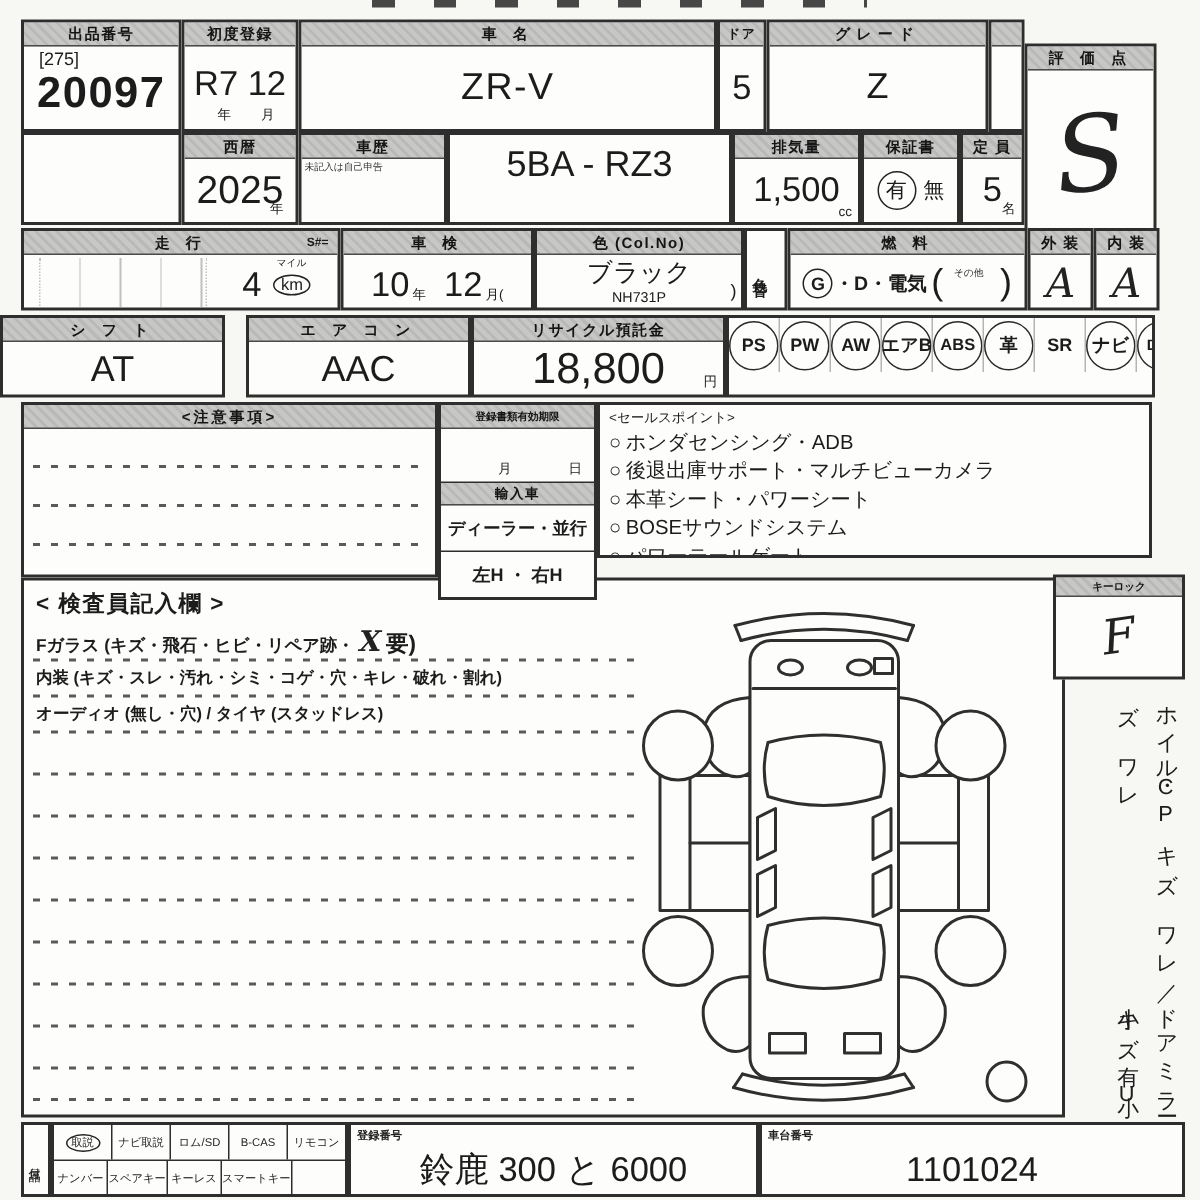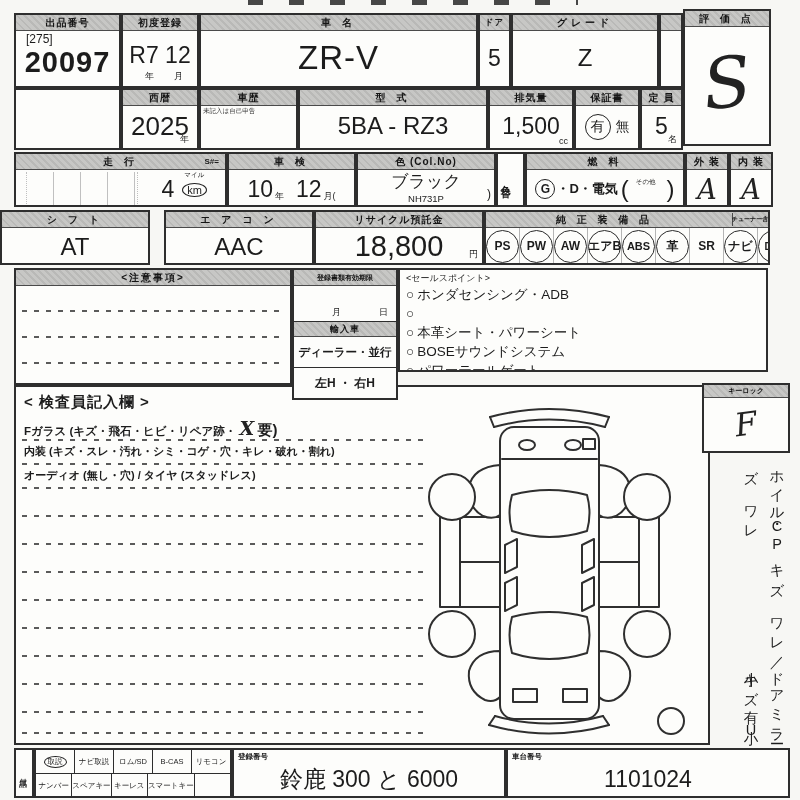--- a/index.html
+++ b/index.html
@@ -50,59 +50,58 @@
 
 <div class="cell" style="left:121px;top:13px;width:78px;height:75px;">
   <div class="hdr tight">初度登録</div>
   <div class="val" style="height:48px;font-size:23px;font-weight:500;">R7 12</div>
   <span class="unit" style="left:22px;bottom:3px;">年</span>
   <span class="unit" style="right:14px;bottom:3px;">月</span>
 </div>
 
 <div class="cell" style="left:199px;top:13px;width:279px;height:75px;">
   <div class="hdr">車  名</div>
-  <div class="val" style="height:54px;font-size:33px;font-weight:500;letter-spacing:1px;border-radius:24px;">ZR-V</div>
+  <div class="val" style="height:54px;font-size:25px;font-weight:500;letter-spacing:1px;border-radius:24px;">ZR-V</div>
 </div>
 
 <div class="cell" style="left:478px;top:13px;width:33px;height:75px;">
   <div class="hdr tight" style="font-size:8.5px;">ドア</div>
   <div class="val" style="height:54px;font-size:23px;">5</div>
 </div>
 
 <div class="cell" style="left:511px;top:13px;width:148px;height:75px;">
   <div class="hdr">グレード</div>
   <div class="val" style="height:54px;font-size:24px;font-weight:500;">Z</div>
 </div>
 
 <div class="cell" style="left:659px;top:13px;width:24px;height:75px;">
   <div class="hdr"></div>
 </div>
 
-<div class="cell" style="left:683px;top:9px;width:88px;height:137px;">
+<div class="cell" style="left:683px;top:29px;width:88px;height:137px;">
   <div class="hdr">評 価 点</div>
   <div class="val hand" style="height:112px;font-size:70px;transform:rotate(-6deg);">S</div>
 </div>
 
 <div class="cell" style="left:14px;top:88px;width:107px;height:62px;">
   <div class="val" style="height:100%;font-size:23px;letter-spacing:3px;margin-top:40px;">愛知</div>
 </div>
 
 <div class="cell" style="left:121px;top:88px;width:78px;height:62px;">
   <div class="hdr tight">西暦</div>
   <div class="val" style="height:40px;font-size:26px;">2025</div>
   <span class="unit" style="right:8px;bottom:2px;">年</span>
 </div>
 
 <div class="cell" style="left:199px;top:88px;width:99px;height:62px;">
   <div class="hdr tight">車歴</div>
   <div style="font-size:6.5px;padding:1px 2px;color:#333;">未記入は自己申告</div>
 </div>
 
 <div class="cell" style="left:298px;top:88px;width:190px;height:62px;">
-  <div class="hdr">型  式</div>
   <div class="val" style="height:40px;font-size:24px;font-weight:500;">5BA - RZ3</div>
 </div>
 
 <div class="cell" style="left:488px;top:88px;width:86px;height:62px;">
   <div class="hdr tight">排気量</div>
   <div class="val" style="height:40px;font-size:23px;">1,500</div>
   <span class="unit" style="right:4px;bottom:2px;">cc</span>
 </div>
 
 <div class="cell" style="left:574px;top:88px;width:66px;height:62px;">
@@ -184,24 +183,20 @@
   <div class="val" style="height:38px;font-size:24px;">AAC</div>
 </div>
 
 <div class="cell" style="left:314px;top:210px;width:170px;height:55px;">
   <div class="hdr tight">リサイクル預託金</div>
   <div class="val" style="height:36px;font-size:29px;">18,800</div>
   <span class="unit" style="right:4px;bottom:2px;">円</span>
 </div>
 
 <div class="cell" style="left:484px;top:210px;width:286px;height:55px;">
-  <div class="hdr" style="justify-content:flex-start;padding-left:70px;">
-    <span>純 正 装 備 品</span>
-    <span style="position:absolute;right:1px;top:1px;bottom:1px;width:34px;border-left:1px solid #4a4a4a;letter-spacing:0;font-size:6px;display:flex;align-items:center;justify-content:center;">チューナー含</span>
-  </div>
   <div style="display:flex;height:36px;">
     <div class="eq-cell">
         <span class="badge circled">PS</span>
       </div>
     <div class="eq-cell">
         <span class="badge circled">PW</span>
       </div>
     <div class="eq-cell">
         <span class="badge circled">AW</span>
       </div>
@@ -245,20 +240,21 @@
 </div>
 
 <div class="cell" style="left:398px;top:268px;width:370px;height:104px;padding:2px 6px;">
   <div style="font-size:9px;font-weight:normal;">&lt;セールスポイント&gt;</div>
   <div class="sp-item">
     <span>○</span>
     <span>ホンダセンシング・ADB</span>
   </div>
   <div class="sp-item">
     <span>○</span>
+    <span>後退出庫サポート・マルチビューカメラ</span>
   </div>
   <div class="sp-item">
     <span>○</span>
     <span>本革シート・パワーシート</span>
   </div>
   <div class="sp-item">
     <span>○</span>
     <span>BOSEサウンドシステム</span>
   </div>
   <div class="sp-item">

